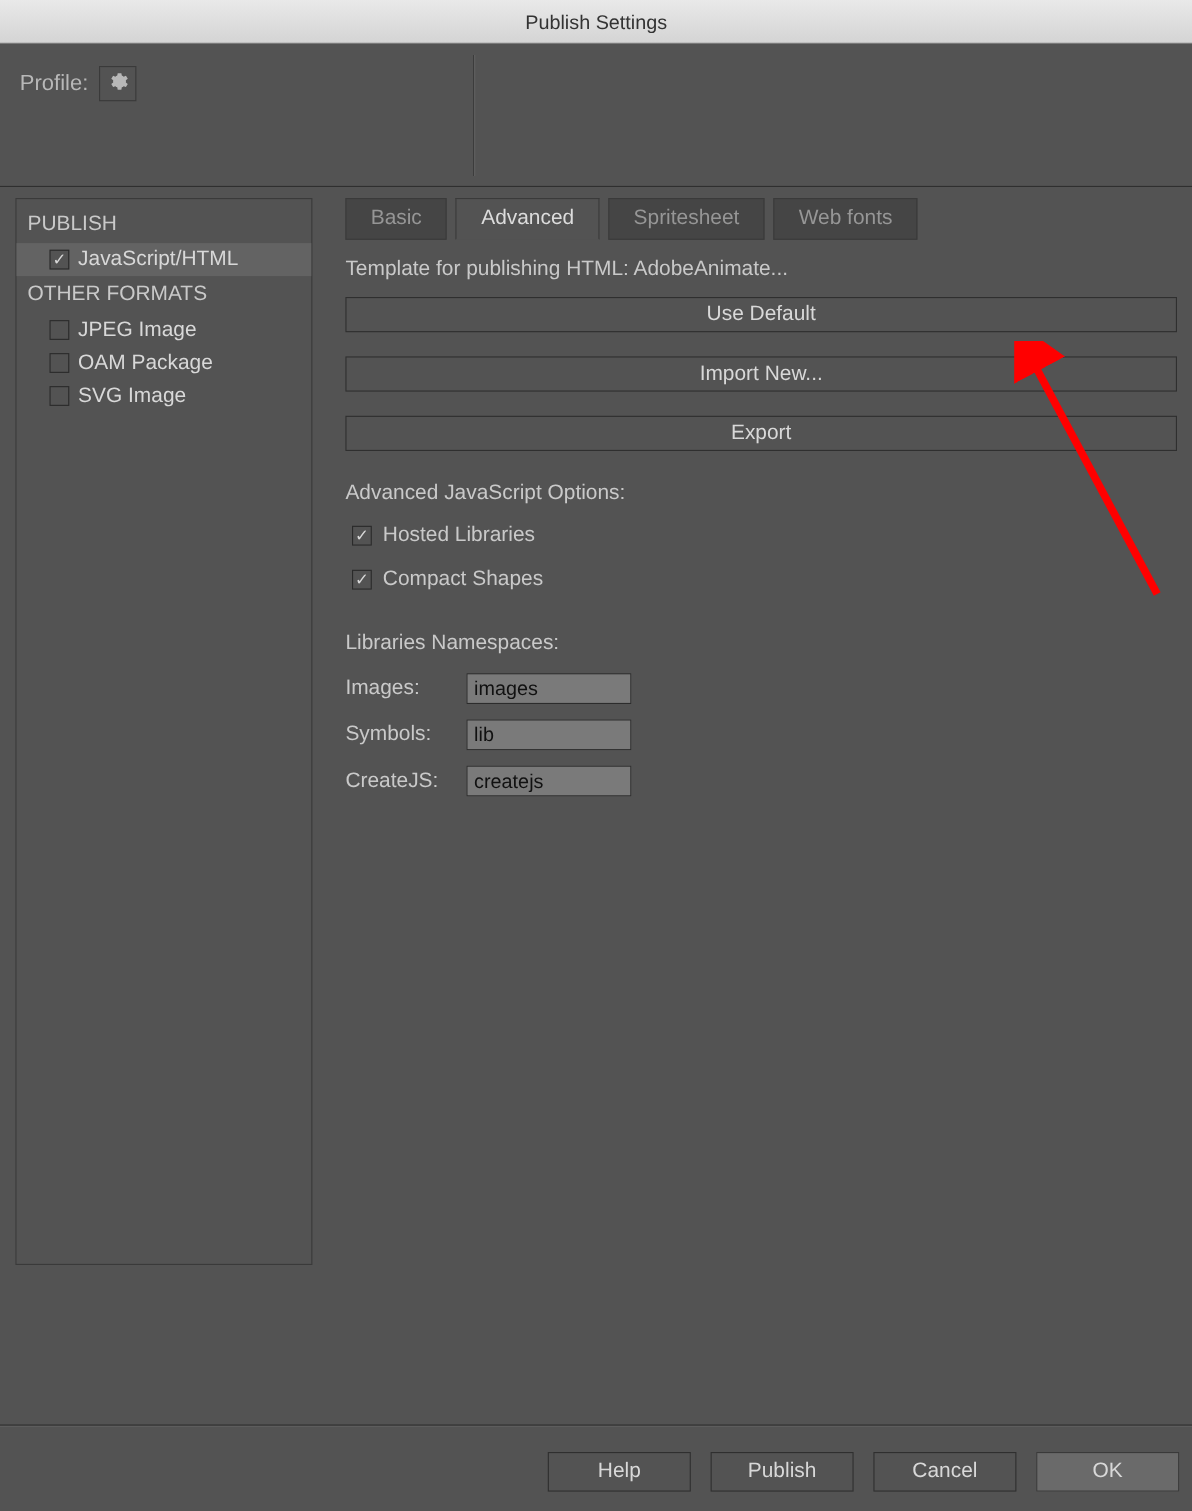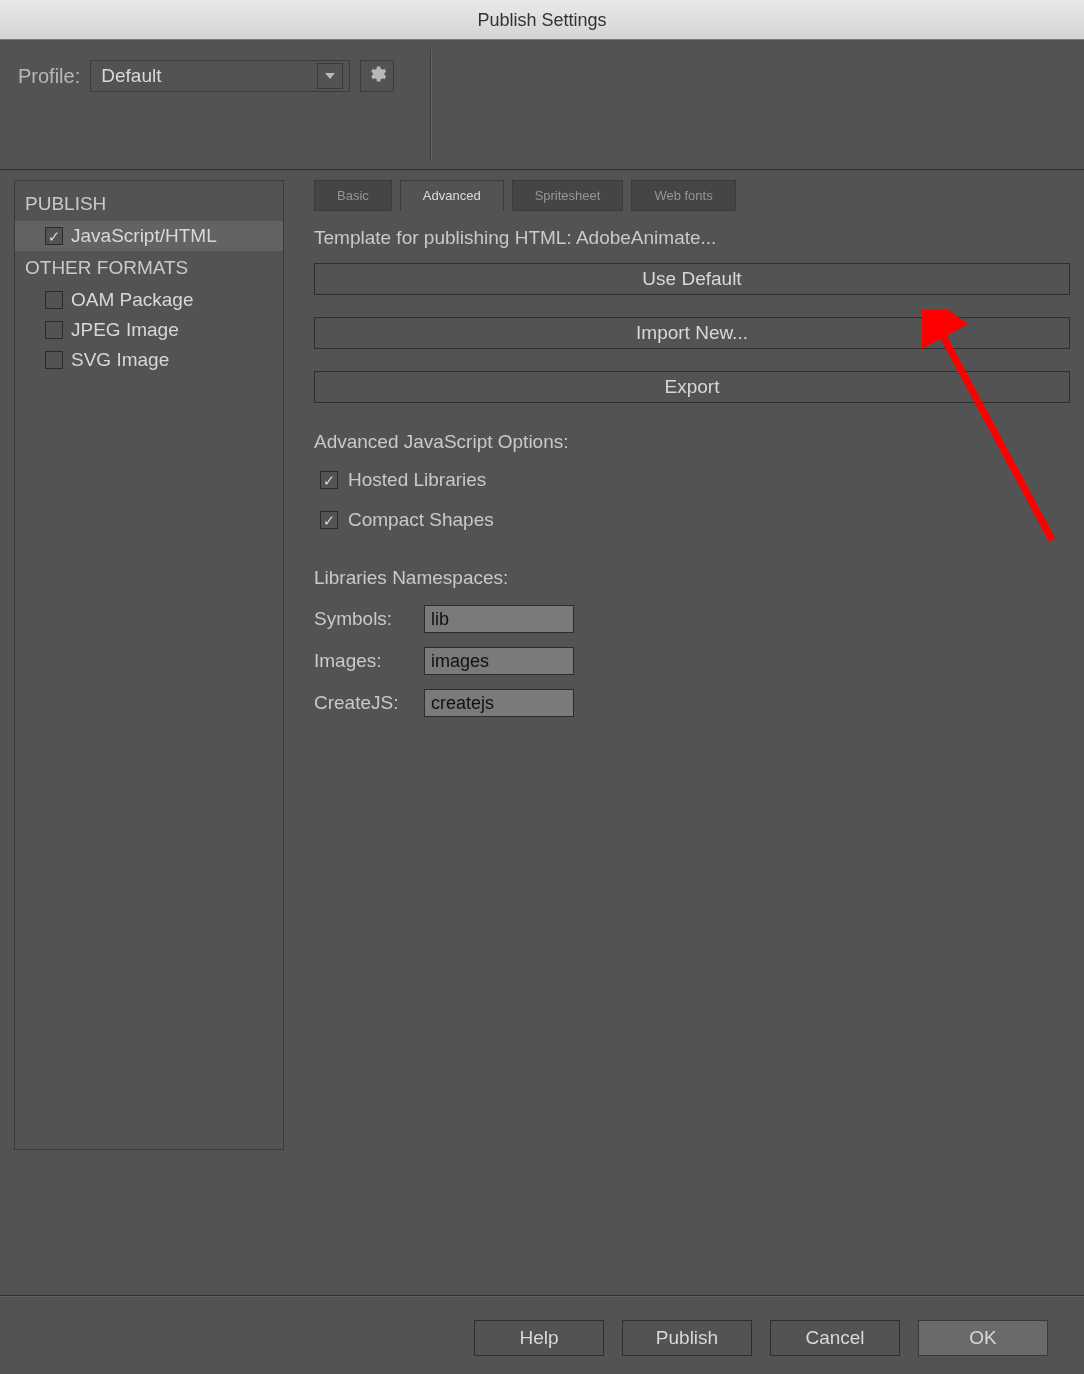--- a/index.html
+++ b/index.html
@@ -124,21 +124,21 @@
   }
   .tabs {
     display: flex;
     gap: 8px;
     margin-bottom: 16px;
   }
   .tab {
     padding: 7px 22px;
     background: #454545;
     color: #969696;
-    font-size: 13px;
+    font-size: 19px;
     border: 1px solid #3a3a3a;
     cursor: pointer;
   }
   .tab.active {
     background: #535353;
     color: #dcdcdc;
     border-bottom: 1px solid #535353;
   }
   .content-section {
     color: #c9c9c9;
@@ -207,42 +207,34 @@
     position: absolute;
     left: 0; right: 0;
     bottom: 78px;
     height: 1px;
     background: #2f2f2f;
     box-shadow: 0 1px 0 #636363;
   }
   .bottom-bar {
     position: absolute;
     bottom: 18px;
-    right: 36px;
+    right: 12px;
     display: flex;
     gap: 18px;
   }
   .bottom-bar .btn { min-width: 130px; padding: 6px 18px; }
 </style>
 </head>
 <body>
 
 <div class="titlebar">Publish Settings</div>
 
 <div class="top-area">
   <div class="profile-row">
     <span class="profile-label">Profile:</span>
-    <div class="profile-select">
-      <span>Default</span>
-      <span class="dd">
-        <svg viewBox="0 0 10 6">
-            <path d="M0 0 L5 6 L10 0 Z" fill="#b8b8b8"></path>
-          </svg>
-      </span>
-    </div>
     <div class="gear-btn">
       <span>
         <svg width="20" height="20" viewBox="0 0 24 24" fill="#b8b8b8">
           <path d="M12 8a4 4 0 100 8 4 4 0 000-8zm9 4a7 7 0 00-.1-1.2l2.1-1.6-2-3.4-2.5 1a7 7 0 00-2-1.2L16 3h-4l-.5 2.6a7 7 0 00-2 1.2l-2.5-1-2 3.4 2.1 1.6A7 7 0 007 12c0 .4 0 .8.1 1.2L5 14.8l2 3.4 2.5-1a7 7 0 002 1.2L12 21h4l.5-2.6a7 7 0 002-1.2l2.5 1 2-3.4-2.1-1.6c.1-.4.1-.8.1-1.2z"></path>
         </svg>
       </span>
     </div>
   </div>
   <div class="vertical-sep"></div>
 </div>
@@ -250,25 +242,25 @@
 <div class="main-area">
   <div class="left-panel">
     <div class="section-header">PUBLISH</div>
     <div class="format-item selected">
       <span class="checkbox checked"></span>
       <span>JavaScript/HTML</span>
     </div>
     <div class="section-header">OTHER FORMATS</div>
     <div class="format-item">
       <span class="checkbox"></span>
-      <span>OAM Package</span>
+      <span>JPEG Image</span>
     </div>
     <div class="format-item">
       <span class="checkbox"></span>
-      <span>JPEG Image</span>
+      <span>OAM Package</span>
     </div>
     <div class="format-item">
       <span class="checkbox"></span>
       <span>SVG Image</span>
     </div>
   </div>
 
   <div class="right-panel">
     <div class="tabs">
       <div class="tab">Basic</div>
@@ -291,26 +283,26 @@
         <span>Hosted Libraries</span>
       </div>
       <div class="opt-check">
         <span class="checkbox checked"></span>
         <span>Compact Shapes</span>
       </div>
 
       <div class="ns-section">
         <div class="opt-header">Libraries Namespaces:</div>
         <div class="ns-row">
+          <span class="ns-label">Images:</span>
+          <input class="ns-input" value="images" style="">
+        </div>
+        <div class="ns-row">
           <span class="ns-label">Symbols:</span>
           <input class="ns-input" value="lib" style="">
-        </div>
-        <div class="ns-row">
-          <span class="ns-label">Images:</span>
-          <input class="ns-input" value="images" style="">
         </div>
         <div class="ns-row">
           <span class="ns-label">CreateJS:</span>
           <input class="ns-input" value="createjs" style="">
         </div>
       </div>
     </div>
 
     <svg class="arrow" width="160" height="260">
       <defs>

